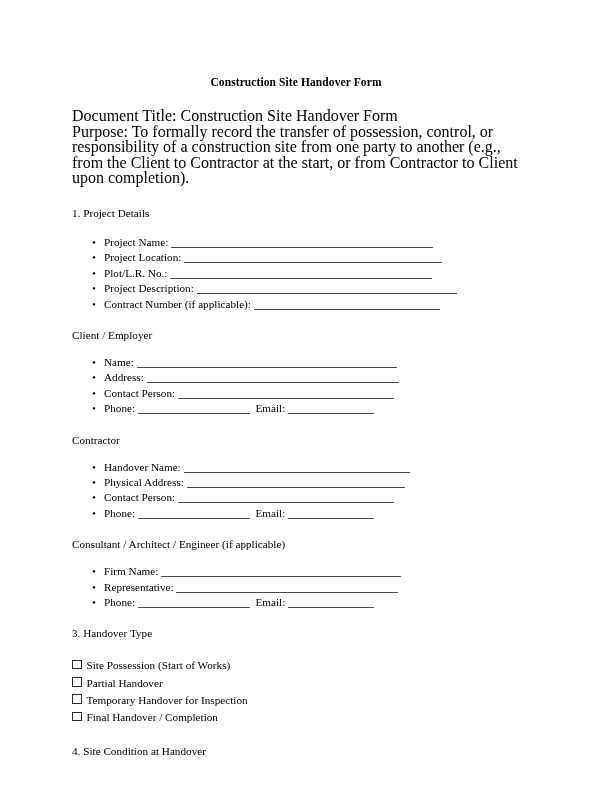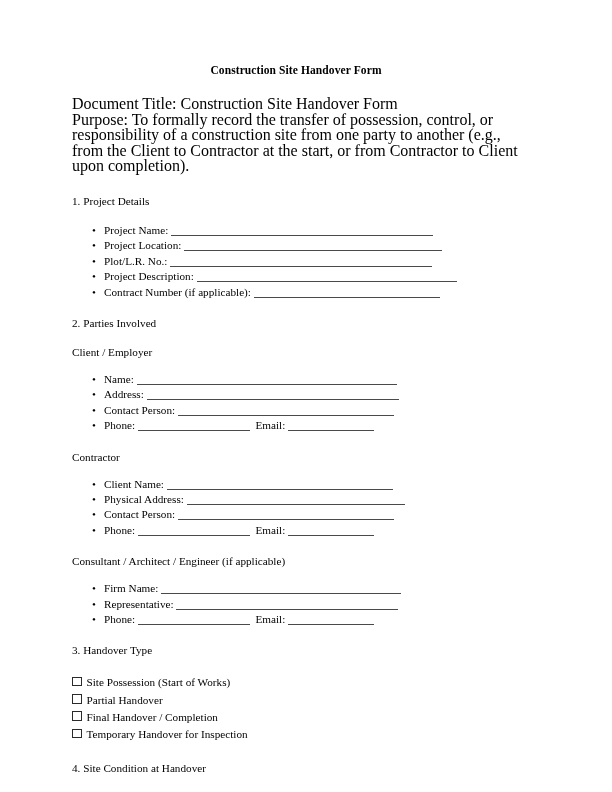--- a/index.html
+++ b/index.html
@@ -21,21 +21,21 @@
     background: #ffffff;
     box-sizing: border-box;
     padding: 62px 92px 0 72px;
   }
 
   .doc-title {
     text-align: center;
     font-weight: bold;
     font-size: 11.5px;
     line-height: 16px;
-    margin: 0 0 18px 0;
+    margin: 12px 0 18px 0;
     letter-spacing: 0.1px;
     padding-right: 0px;
   }
 
   .intro {
     font-size: 16px;
     line-height: 15.6px;
     margin: 0 0 20px 0;
     text-align: left;
   }
@@ -114,47 +114,46 @@
 
   <div class="section-heading">1. Project Details</div>
   <ul class="fields">
       <li><span class="bullet">•</span><span class="lbl">Project Name: </span><span class="rule" style="width: 262px; border-bottom-color: rgb(74, 74, 74);"></span></li>
       <li><span class="bullet">•</span><span class="lbl">Project Location: </span><span class="rule" style="width: 258px; border-bottom-color: rgb(74, 74, 74);"></span></li>
       <li><span class="bullet">•</span><span class="lbl">Plot/L.R. No.: </span><span class="rule" style="width: 262px; border-bottom-color: rgb(74, 74, 74);"></span></li>
       <li><span class="bullet">•</span><span class="lbl">Project Description: </span><span class="rule" style="width: 260px; border-bottom-color: rgb(74, 74, 74);"></span></li>
       <li><span class="bullet">•</span><span class="lbl">Contract Number (if applicable): </span><span class="rule" style="width: 186px; border-bottom-color: rgb(74, 74, 74);"></span></li>
     </ul>
 
-  <div class="section-heading">2. Parties Involved</div>
   <div>
       <div class="sub-heading">Client / Employer</div>
       <ul class="fields">
         <li><span class="bullet">•</span><span class="lbl">Name: </span><span class="rule" style="width: 260px; border-bottom-color: rgb(74, 74, 74);"></span></li>
         <li><span class="bullet">•</span><span class="lbl">Address: </span><span class="rule" style="width: 252px; border-bottom-color: rgb(74, 74, 74);"></span></li>
         <li><span class="bullet">•</span><span class="lbl">Contact Person: </span><span class="rule" style="width: 216px; border-bottom-color: rgb(74, 74, 74);"></span></li>
         <li><span class="bullet">•</span><span class="lbl">Phone: </span><span class="rule" style="width: 112px; border-bottom-color: rgb(74, 74, 74);"></span><span class="lbl">  Email: </span><span class="rule" style="width: 86px; border-bottom-color: rgb(74, 74, 74);"></span></li>
       </ul>
       <div class="sub-heading">Contractor</div>
       <ul class="fields">
-        <li><span class="bullet">•</span><span class="lbl">Client Name: </span><span class="rule" style="width: 226px; border-bottom-color: rgb(74, 74, 74);"></span></li>
+        <li><span class="bullet">•</span><span class="lbl">Handover Name: </span><span class="rule" style="width: 226px; border-bottom-color: rgb(74, 74, 74);"></span></li>
         <li><span class="bullet">•</span><span class="lbl">Physical Address: </span><span class="rule" style="width: 218px; border-bottom-color: rgb(74, 74, 74);"></span></li>
         <li><span class="bullet">•</span><span class="lbl">Contact Person: </span><span class="rule" style="width: 216px; border-bottom-color: rgb(74, 74, 74);"></span></li>
         <li><span class="bullet">•</span><span class="lbl">Phone: </span><span class="rule" style="width: 112px; border-bottom-color: rgb(74, 74, 74);"></span><span class="lbl">  Email: </span><span class="rule" style="width: 86px; border-bottom-color: rgb(74, 74, 74);"></span></li>
       </ul>
       <div class="sub-heading">Consultant / Architect / Engineer (if applicable)</div>
       <ul class="fields">
         <li><span class="bullet">•</span><span class="lbl">Firm Name: </span><span class="rule" style="width: 240px; border-bottom-color: rgb(74, 74, 74);"></span></li>
         <li><span class="bullet">•</span><span class="lbl">Representative: </span><span class="rule" style="width: 222px; border-bottom-color: rgb(74, 74, 74);"></span></li>
         <li><span class="bullet">•</span><span class="lbl">Phone: </span><span class="rule" style="width: 112px; border-bottom-color: rgb(74, 74, 74);"></span><span class="lbl">  Email: </span><span class="rule" style="width: 86px; border-bottom-color: rgb(74, 74, 74);"></span></li>
       </ul>
     </div>
 
   <div class="section-heading">3. Handover Type</div>
   <ul class="checks">
       <li><span class="box"></span><span>Site Possession (Start of Works)</span></li>
       <li><span class="box"></span><span>Partial Handover</span></li>
+      <li><span class="box"></span><span>Temporary Handover for Inspection</span></li>
       <li><span class="box"></span><span>Final Handover / Completion</span></li>
-      <li><span class="box"></span><span>Temporary Handover for Inspection</span></li>
     </ul>
 
   <div class="section-heading">4. Site Condition at Handover</div>
 
 </div>
 
 </body></html>

